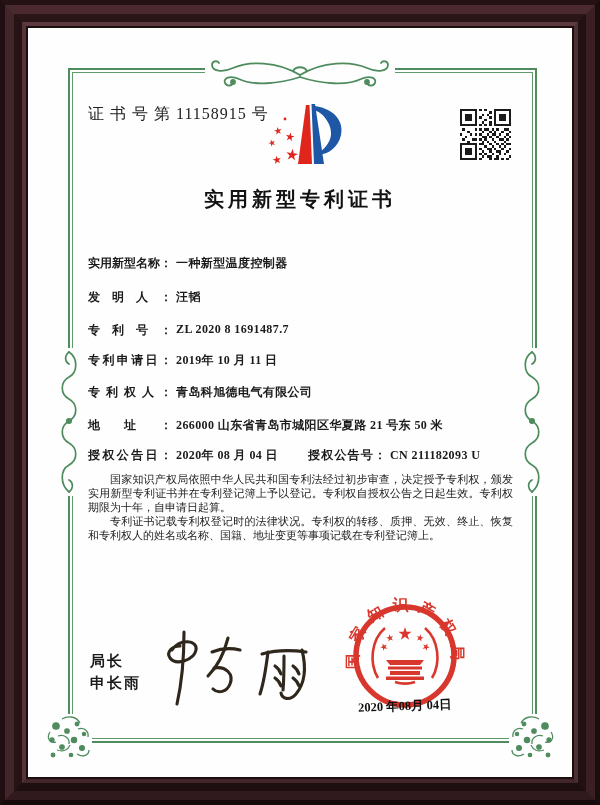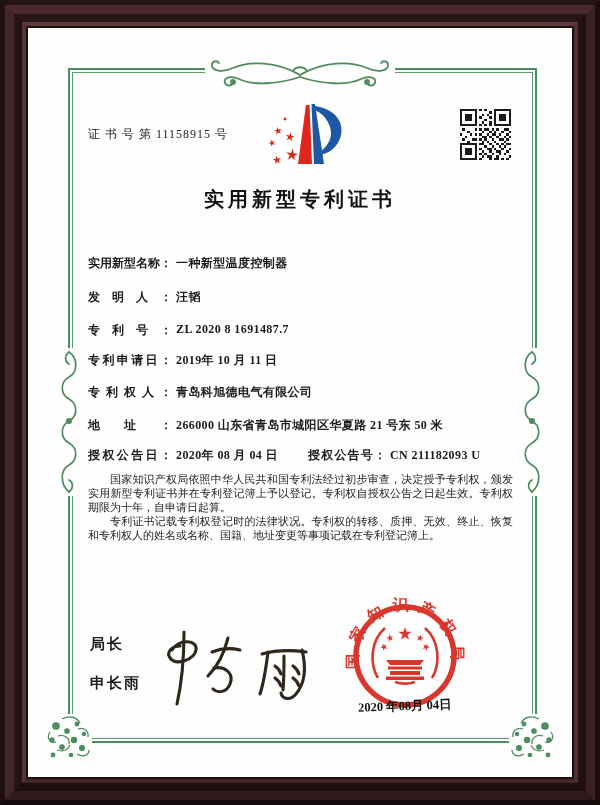--- a/index.html
+++ b/index.html
@@ -13,21 +13,21 @@
   .f4{position:absolute;inset:22px;border:4px solid;border-color:#5d3a3e #4e2f33 #432629 #553337;}
   .f5{position:absolute;inset:26px;border:2px solid #1c0d0f;}
   .paper{position:absolute;inset:28px;background:#fefefe;}
   
   .gborder{position:absolute;left:40px;top:40px;width:465px;height:671px;
            border:2px solid #4e8c5e;}
   .gborder::after{content:"";position:absolute;inset:2px;border:1px solid #5d9a6c;}
   .orn{position:absolute;background:#fefefe;line-height:0;}
   
   .abs{position:absolute;}
-  .certno{left:60px;top:76px;font-size:12px;letter-spacing:1px;color:#222;margin-top:22px;}
+  .certno{left:60px;top:76px;font-size:16px;letter-spacing:1px;color:#222;}
   .title{left:0;top:158px;width:100%;text-align:center;font-size:20px;font-weight:bold;
          letter-spacing:4px;color:#121212;}
   .row{left:60px;height:18px;font-size:12px;font-weight:600;color:#1b1b1b;white-space:nowrap;}
   .flabel{display:inline-block;width:84px;text-align:justify;text-align-last:justify;
           vertical-align:top;}
   .flabel2{display:inline-block;width:78px;text-align:justify;text-align-last:justify;
            vertical-align:top;margin-left:30px;}
   .fvalue{margin-left:4px;letter-spacing:.4px;}
   .bodytext{left:60px;top:444px;width:425px;font-size:11px;line-height:14px;color:#222;
             text-align:justify;}
@@ -198,21 +198,21 @@
     </div>
     <div class="abs row" style="top:419px">
       <span class="flabel">授权公告日：</span><span class="fvalue">2020年 08 月 04 日</span><span class="flabel2">授权公告号：</span><span class="fvalue">CN 211182093 U</span>
     </div>
 
     <div class="abs bodytext">
       <p>国家知识产权局依照中华人民共和国专利法经过初步审查，决定授予专利权，颁发实用新型专利证书并在专利登记簿上予以登记。专利权自授权公告之日起生效。专利权期限为十年，自申请日起算。</p>
       <p>专利证书记载专利权登记时的法律状况。专利权的转移、质押、无效、终止、恢复和专利权人的姓名或名称、国籍、地址变更等事项记载在专利登记簿上。</p>
     </div>
 
-    <div class="abs director" style="top:607px">局长</div>
+    <div class="abs director" style="top:624px">局长</div>
     <div class="abs director" style="top:646px">申长雨</div>
 
     <div class="abs" style="left:122px;top:600px;width:175px;height:85px;">
       <svg width="175" height="85" viewBox="0 0 175 85">
         <g fill="none" stroke="#2f261c" stroke-width="3.1" stroke-linecap="round">
           <path d="M22,22 C30,10 48,12 46,22 C44,32 26,38 20,30 C16,24 22,18 30,18"></path>
           <path d="M34,4 C34,28 32,54 27,76"></path>
           <path d="M62,24 C72,20 82,20 90,22"></path>
           <path d="M78,10 C74,26 66,40 58,48"></path>
           <path d="M64,40 C76,38 84,46 80,56 C77,64 68,66 63,61"></path>

